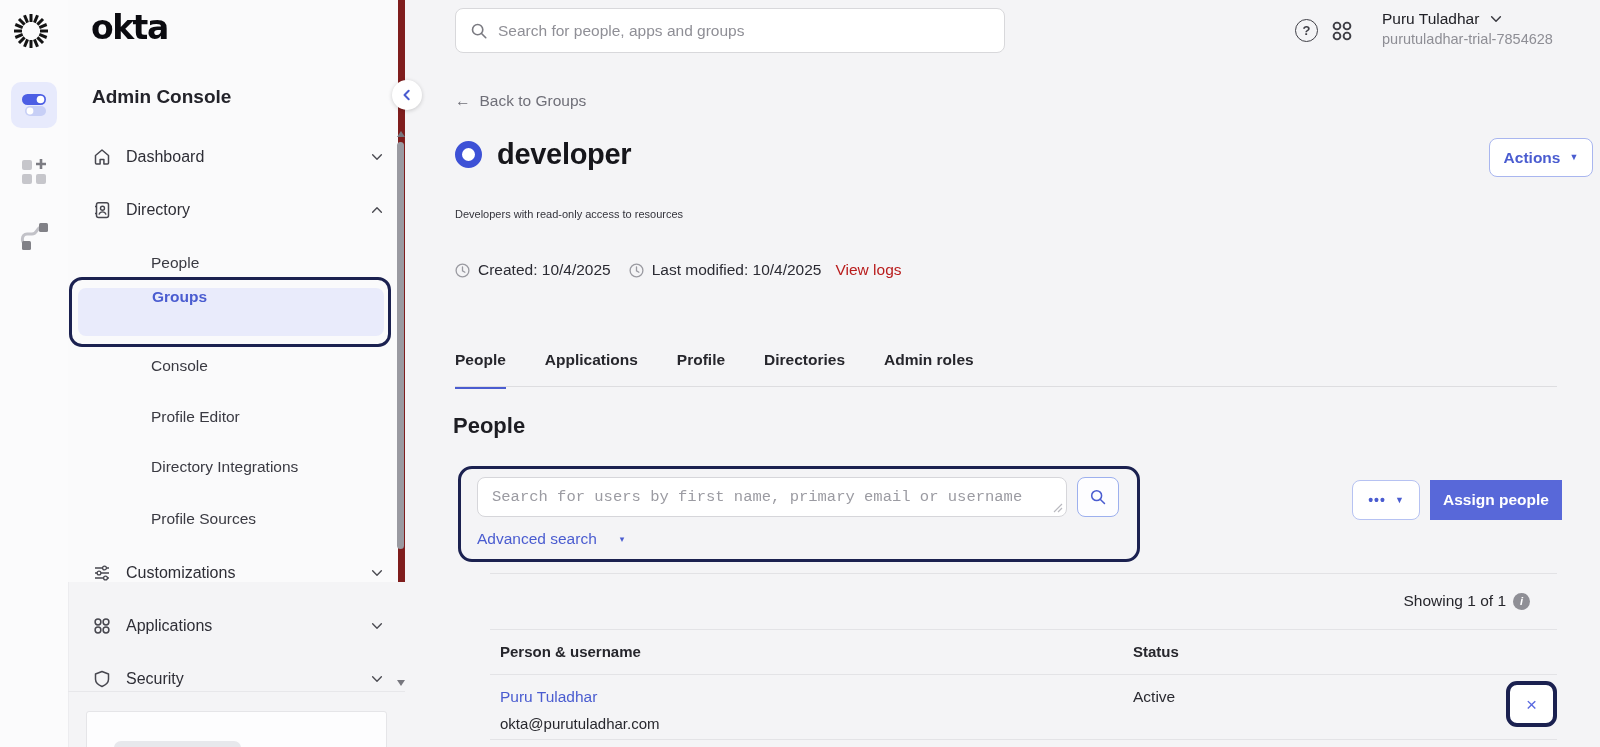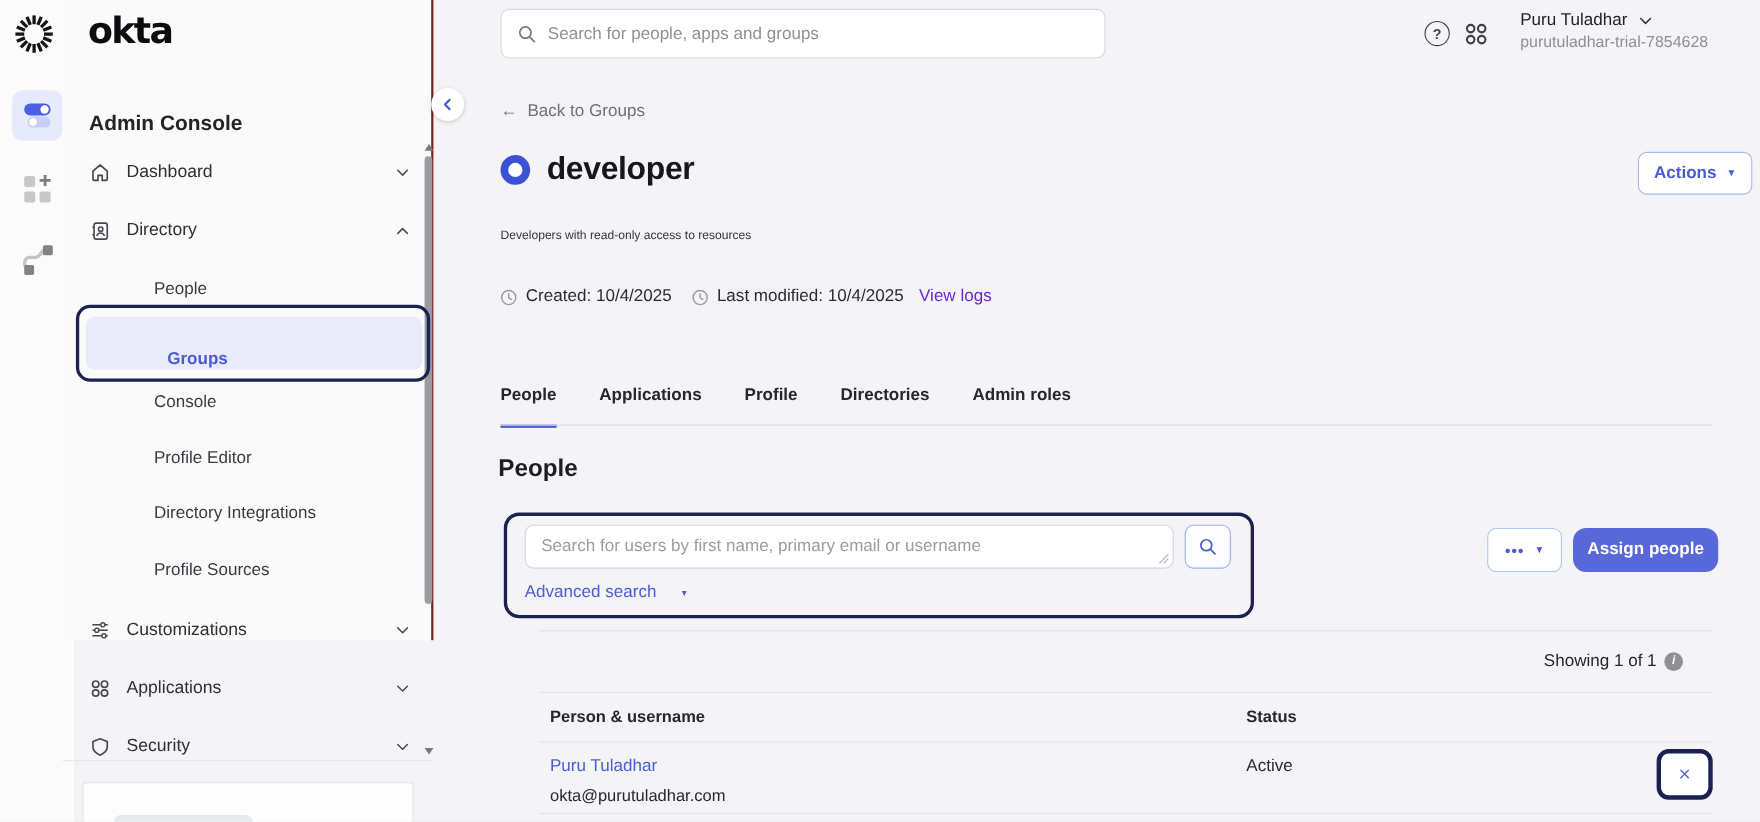--- a/index.html
+++ b/index.html
@@ -7,73 +7,73 @@
   .canvas {
     position:relative; width:1600px; height:747px; overflow:hidden;
     background:#f4f4f6; font-family:"Liberation Sans", sans-serif; color:#1f1f25;
   }
   
   .rail { position:absolute; left:0; top:0; width:69px; height:747px; background:#fbfbfc; border-right:1px solid #ececef; }
   .rail-logo { position:absolute; left:11px; top:11px; width:40px; height:40px; }
   .rail-item { position:absolute; left:11px; width:46px; height:46px; border-radius:10px; display:flex; align-items:center; justify-content:center; }
   .rail-item.active { background:#e7eafc; }
   
-  .sidebar { position:absolute; left:57px; top:0; width:337px; height:582px; background:#fafafb; border-right:2px solid #7f1d1d; }
+  .sidebar { position:absolute; left:68px; top:0; width:337px; height:582px; background:#fafafb; border-right:7px solid #7f1d1d; }
   .brand { position:absolute; left:23px; top:8px; font-family:"DejaVu Sans", sans-serif; font-size:33px; font-weight:bold; letter-spacing:-1.5px; color:#0b0b10; }
-  .console-title { position:absolute; left:24px; top:86px; font-size:19px; font-weight:600; color:#23232a;margin-top:16px; }
+  .console-title { position:absolute; left:24px; top:86px; font-size:19px; font-weight:600; color:#23232a; }
   .nav-item { position:absolute; left:24px; width:292px; height:26px; display:flex; align-items:center; gap:14px; font-size:16px; color:#2e2e36; cursor:pointer; }
   .nav-item .lbl { flex:1; }
   .sub-item { position:absolute; left:83px; height:24px; display:flex; align-items:center; font-size:15.5px; color:#3a3a42; cursor:pointer; }
   .sb-divider { position:absolute; left:0; top:691px; width:337px; height:1px; background:#e7e7ea; }
   .sb-card { position:absolute; left:18px; top:711px; width:301px; height:40px; background:#fdfdfe; border:1px solid #e5e5e8; border-radius:3px; }
   .sb-card-pill { position:absolute; left:27px; top:29px; width:127px; height:12px; background:#e7e8ec; border-radius:7px 7px 0 0; }
   .scroll-thumb { position:absolute; left:329px; top:142px; width:7px; height:407px; border-radius:4px; background:#9a9aa1; }
   .scroll-arrow { position:absolute; left:329px; width:0; height:0; border-left:4px solid transparent; border-right:4px solid transparent; }
   .scroll-arrow.up { top:131px; border-bottom:6px solid #77777e; }
   .scroll-arrow.down { top:680px; border-top:6px solid #77777e; }
   
   .hl-groups { position:absolute; left:69px; top:277px; width:322px; height:70px; border:3px solid #1b2150; border-radius:13px; }
-  .hl-groups .inner { position:absolute; left:6px; right:4px; top:8px; bottom:8px; background:#e9ebfb; border-radius:8px; display:flex; align-items:flex-end; padding-left:74px; font-size:15.5px; font-weight:700; color:#4a5cd0; cursor:pointer; }
+  .hl-groups .inner { position:absolute; left:6px; right:4px; top:8px; bottom:8px; background:#e9ebfb; border-radius:8px; display:flex; align-items:flex-start; padding-left:74px; font-size:15.5px; font-weight:700; color:#4a5cd0; cursor:pointer; }
   .collapse-btn { position:absolute; left:392px; top:80px; width:30px; height:30px; border-radius:50%; background:#ffffff; box-shadow:0 1px 4px rgba(0,0,0,0.18); display:flex; align-items:center; justify-content:center; cursor:pointer; z-index:5; }
   
   .main { position:absolute; left:407px; top:0; width:1193px; height:747px; }
   .top-search { position:absolute; left:48px; top:8px; width:550px; height:45px; background:#fff; border:1px solid #d8d8db; border-radius:8px; display:flex; align-items:center; padding:0 14px; gap:10px; }
   .top-search input { border:none; outline:none; flex:1; font-size:15.5px; font-family:"Liberation Sans",sans-serif; color:#2a2a31; background:transparent; }
   .top-search input::placeholder { color:#8f8f96; }
   .help-circle { position:absolute; left:888px; top:19px; width:23px; height:23px; border:1.7px solid #3f3f46; border-radius:50%; display:flex; align-items:center; justify-content:center; font-size:13px; font-weight:700; color:#3f3f46; cursor:pointer; }
   .grid-btn { position:absolute; left:922px; top:18px; width:26px; height:26px; cursor:pointer; }
   .user-block { position:absolute; left:975px; top:10px; cursor:pointer; }
   .user-name { display:flex; align-items:center; gap:10px; font-size:15.5px; color:#212127; }
   .org-name { margin-top:3px; font-size:14.5px; color:#8e8e95;text-align:center; }
   .back-row { position:absolute; left:48px; top:92px; display:flex; align-items:center; gap:9px; font-size:15.5px; color:#6f6f78; cursor:pointer; }
   .title-row { position:absolute; left:48px; top:138px; display:flex; align-items:center; gap:15px; }
   .grp-avatar { width:27px; height:27px; border-radius:50%; background:#fff; border:7px solid #3d51d6; }
   .grp-title { font-size:29px; font-weight:700; color:#16161b; letter-spacing:-0.3px; }
   .actions-btn { position:absolute; left:1082px; top:138px; width:104px; height:39px; background:#fff; border:1px solid #a9b6ef; border-radius:8px; display:flex; align-items:center; justify-content:center; gap:9px; color:#4a5cd0; font-size:15.5px; font-weight:700; cursor:pointer; }
   .tri { font-size:9px; line-height:1; }
   .desc { position:absolute; left:48px; top:208px; font-size:11px; color:#33333b; }
   .meta-row { position:absolute; left:48px; top:261px; display:flex; align-items:center; font-size:15.5px; color:#2b2b33; }
   .meta-row .clock { margin-right:8px; }
-  .view-logs { color:#6d28d9; cursor:pointer; }
+  .view-logs { color:#b91c1c; cursor:pointer; }
   .tabs { position:absolute; left:48px; top:351px; display:flex; gap:39px; }
   .tab { font-size:15.5px; font-weight:700; color:#26262c; padding-bottom:17px; border-bottom:3px solid transparent; cursor:pointer; }
   .tab.active { border-bottom-color:#4a5cd0; }
   .tabs-border { position:absolute; left:48px; top:386px; width:1102px; height:1px; background:#dddde0; }
   .section-title { position:absolute; left:46px; top:413px; font-size:22px; font-weight:600; color:#1d1d23; }
   
   .hl-search { position:absolute; left:51px; top:466px; width:682px; height:96px; border:3.5px solid #1b2150; border-radius:14px; }
   .ppl-input-wrap { position:absolute; left:16px; top:8px; width:590px; height:40px; }
-  .ppl-input-wrap input { width:100%; height:100%; background:#fff; border:1px solid #d6d6da; border-radius:8px; padding:0 14px; font-size:15.5px; font-family:Liberation Sans, sans-serif; color:#2a2a31; outline:none; }
+  .ppl-input-wrap input { width:100%; height:100%; background:#fff; border:1px solid #d6d6da; border-radius:8px; padding:0 14px; font-size:15.5px; font-family:Liberation Mono, monospace; color:#2a2a31; outline:none; }
   .ppl-input-wrap input::placeholder { color:#9b9ba2; }
   .resize-handle { position:absolute; right:4px; bottom:4px; }
   .ppl-search-btn { position:absolute; left:616px; top:8px; width:42px; height:40px; border:1.5px solid #9db0ee; border-radius:8px; background:#fdfdff; display:flex; align-items:center; justify-content:center; cursor:pointer; }
   .adv-search { position:absolute; left:16px; top:61px; display:flex; align-items:center; gap:23px; font-size:15.5px; color:#4a5cd0; cursor:pointer; }
   .more-btn { position:absolute; left:945px; top:480px; width:68px; height:40px; background:#fff; border:1.5px solid #b6c2f2; border-radius:8px; display:flex; align-items:center; justify-content:center; gap:9px; color:#4a5cd0; cursor:pointer; }
   .more-dots { font-size:14px; font-weight:700; letter-spacing:1px; }
-  .assign-btn { position:absolute; left:1023px; top:480px; width:132px; height:40px; background:#5868d9; border:none; border-radius:12px; color:#fff; font-size:15.5px; font-weight:700; font-family:"Liberation Sans",sans-serif; cursor:pointer; }
+  .assign-btn { position:absolute; left:1023px; top:480px; width:132px; height:40px; background:#5868d9; border:none; border-radius:0; color:#fff; font-size:15.5px; font-weight:700; font-family:"Liberation Sans",sans-serif; cursor:pointer; }
   .divider-1 { position:absolute; left:83px; top:573px; width:1067px; height:1px; background:#e2e2e5; }
   .showing-row { position:absolute; left:83px; top:592px; width:1067px; display:flex; align-items:center; justify-content:flex-end; gap:7px; padding-right:27px; font-size:15.5px; color:#26262c; }
   .info-dot { width:17px; height:17px; border-radius:50%; background:#8f8f96; color:#fff; font-size:11px; font-weight:700; display:flex; align-items:center; justify-content:center; font-style:italic; }
   .t-line { position:absolute; left:83px; width:1067px; height:1px; background:#e3e3e6; }
   .t-head { position:absolute; left:83px; top:629px; width:1067px; height:45px; }
   .t-head .c1 { position:absolute; left:10px; top:14px; font-size:15px; font-weight:700; color:#26262c; }
   .t-head .c2 { position:absolute; left:643px; top:14px; font-size:15px; font-weight:700; color:#26262c; }
   .t-row { position:absolute; left:83px; top:674px; width:1067px; height:65px; }
   .t-row .name { position:absolute; left:10px; top:14px; font-size:15.5px; color:#4a5cd0; cursor:pointer; }
   .t-row .mail { position:absolute; left:10px; top:41px; font-size:15px; color:#27272d; }

